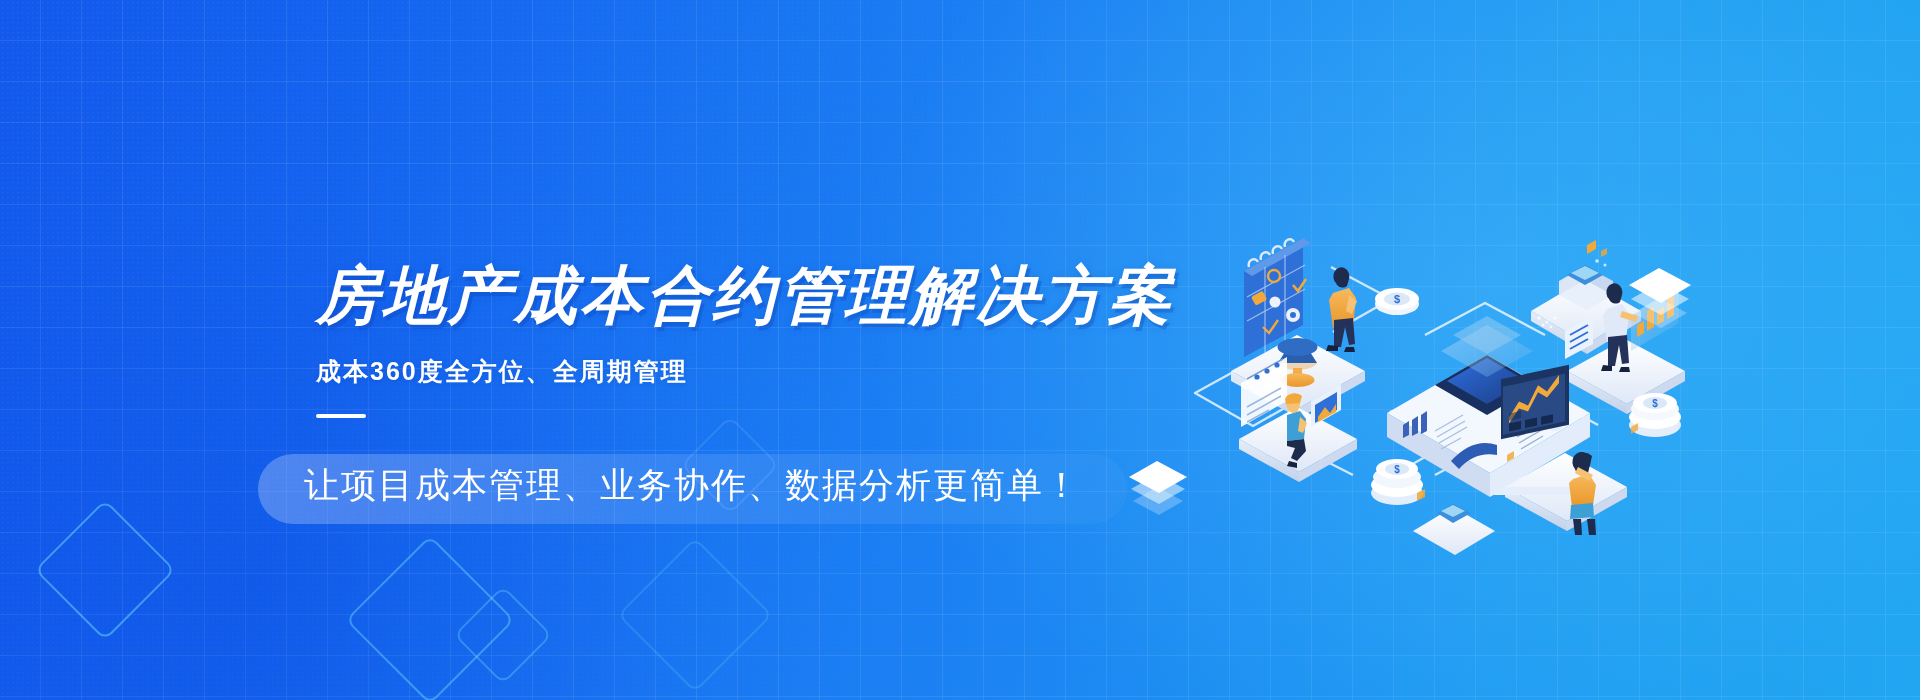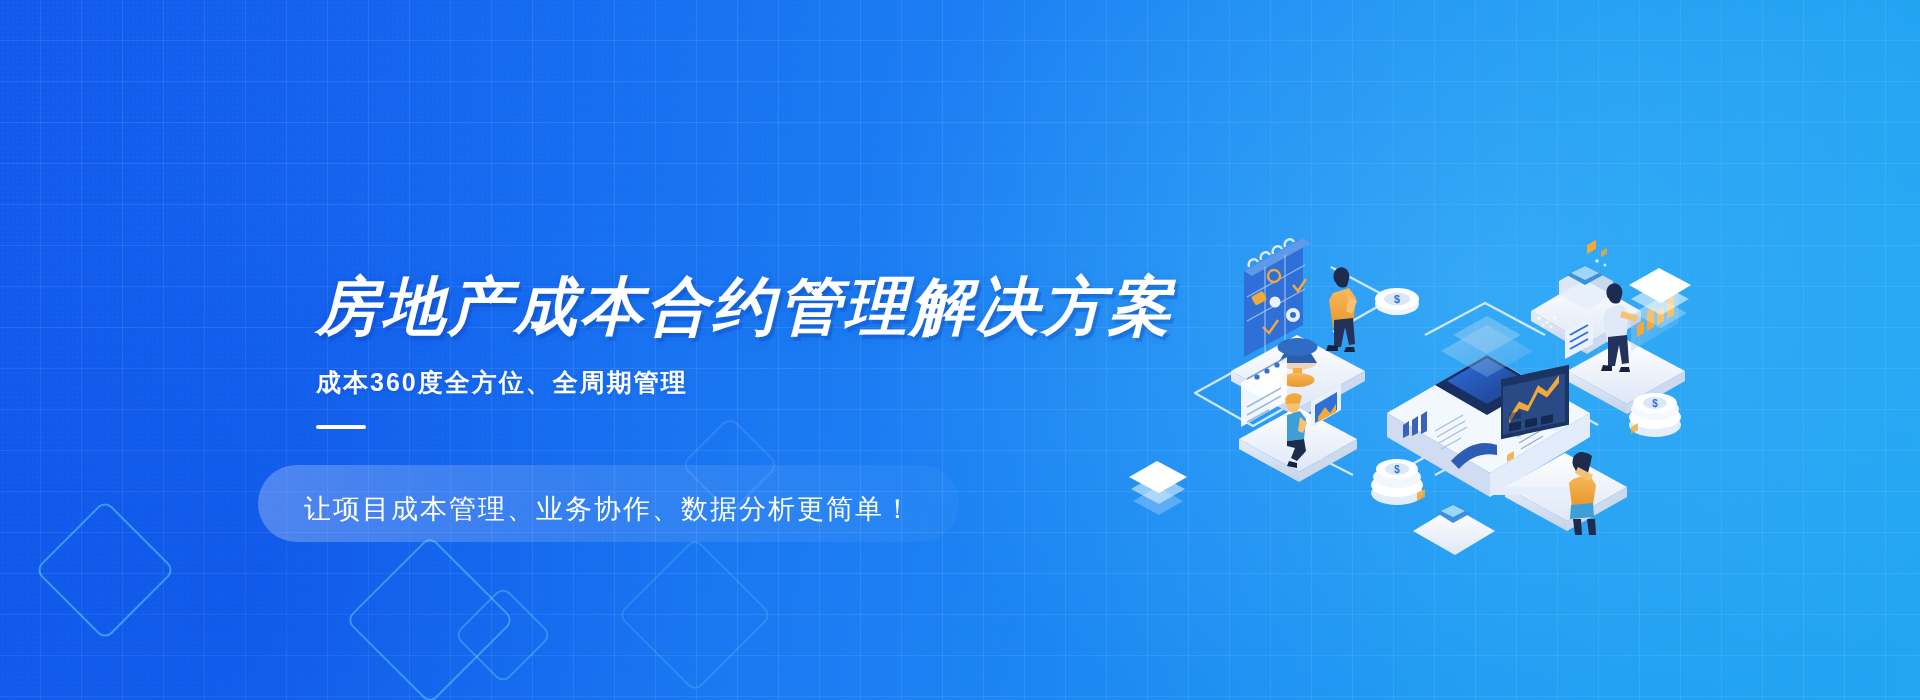--- a/index.html
+++ b/index.html
@@ -51,39 +51,39 @@
     position:absolute; border:2px solid rgba(120,236,255,.45);
     transform:rotate(45deg); border-radius:10px; pointer-events:none;
   }
   .rh-a{ left:55px;  top:520px; width:100px; height:100px; }
   .rh-b{ left:370px; top:560px; width:120px; height:120px; border-color:rgba(120,236,255,.40); }
   .rh-c{ left:468px; top:600px; width:70px;  height:70px;  border-color:rgba(120,236,255,.30); }
   .rh-d{ left:640px; top:560px; width:110px; height:110px; border-color:rgba(120,236,255,.18); }
   .rh-e{ left:695px; top:430px; width:70px;  height:70px;  border-color:rgba(255,255,255,.10); }
 
   
-  .copy{ position:absolute; left:316px; top:273px; width:940px; }
+  .copy{ position:absolute; left:316px; top:262px; width:940px; }
 
   .headline{
     font-size:63px; line-height:1.06; font-weight:bold; font-style:italic;
     color:#ffffff; letter-spacing:3px; white-space:nowrap;
     text-shadow:3px 4px 0 rgba(10,70,190,.30), 0 2px 10px rgba(5,50,160,.22);
   }
   .subline{
     margin-top:26px; font-size:25px; color:#ffffff; letter-spacing:2px;
     font-weight:700; white-space:nowrap; text-shadow:0 1px 4px rgba(10,60,170,.25);
   }
   .rule{
     margin-top:26px; width:50px; height:4px; background:#ffffff; border-radius:2px;
   }
   .pill-wrap{ margin-top:36px; display:inline-block; }
   .pill{
-    display:inline-block; padding:26px 46px 15px 46px; border-radius:40px;
+    display:inline-block; padding:8px 46px 15px 46px; border-radius:40px;
     background:linear-gradient(90deg, rgba(255,255,255,.26) 0%, rgba(255,255,255,.12) 48%, rgba(255,255,255,.03) 100%);
-    font-size:27px; color:#ffffff; letter-spacing:2px; white-space:nowrap;
+    font-size:35px; color:#ffffff; letter-spacing:2px; white-space:nowrap;
     margin-left:-58px;
   }
 
   
   .illo{ position:absolute; left:1135px; top:175px; width:560px; height:360px; }
   .illo svg{ width:100%; height:100%; overflow:visible; }
 </style>
 </head>
 <body>
 

